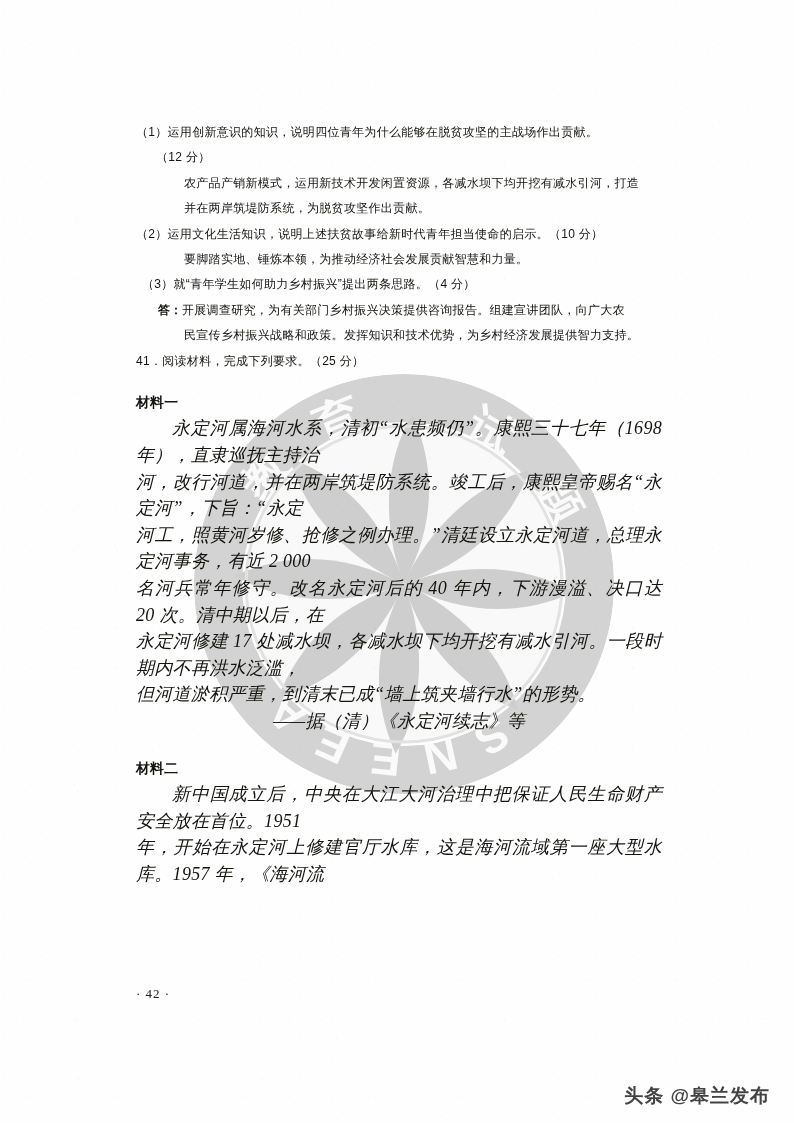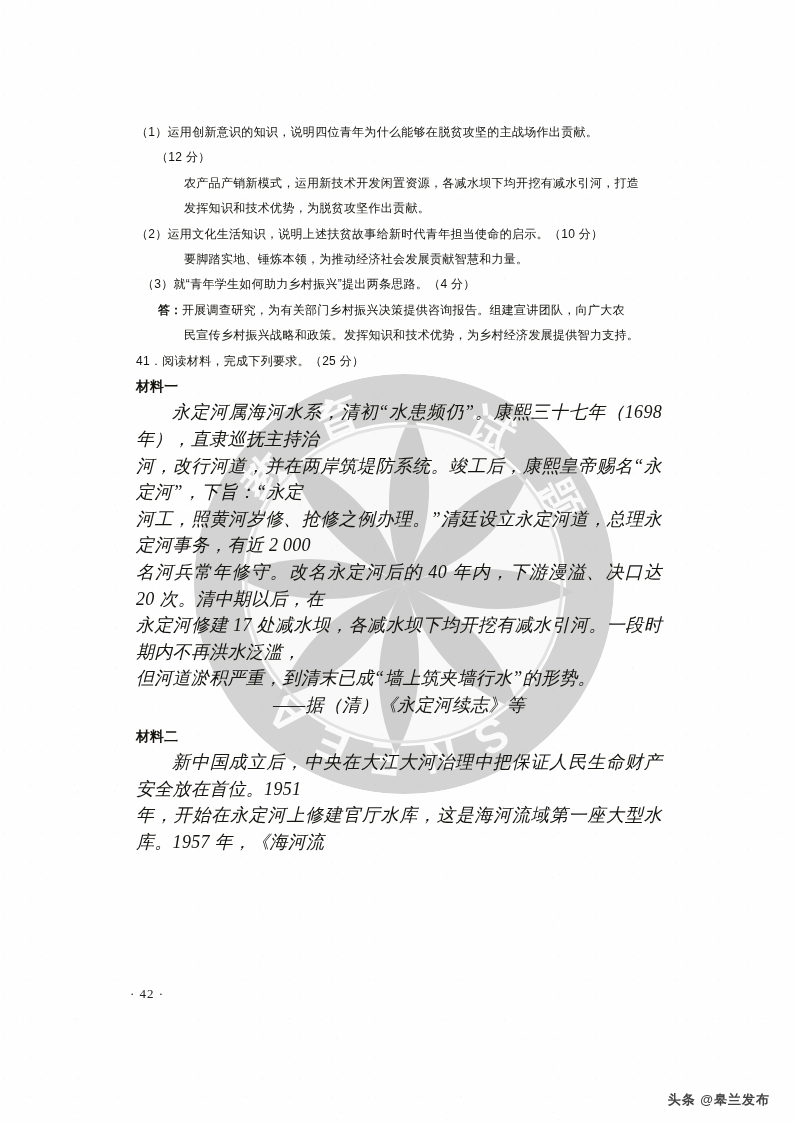--- a/index.html
+++ b/index.html
@@ -80,42 +80,42 @@
     font-style: italic;
     font-size: 18px;
     line-height: 26.6px;
   }
 
   .q        { text-indent: 0; }
   .q-cont   { padding-left: 20px; }
   .ans      { padding-left: 16px; text-indent: -0px; }
   .ans-cont { padding-left: 48px; }
   .lbl      { font-weight: bold; letter-spacing: 0; }
-  .mat-head { font-weight: bold; font-family: "Liberation Sans","DejaVu Sans",sans-serif; font-size: 13.8px; }
+  .mat-head { font-weight: bold; font-family: "Liberation Sans","DejaVu Sans",sans-serif; font-size: 13.8px; margin-top: 16px; }
   .mat-body { text-indent: 2em; }
   .src      { text-align: center; }
   .sp-5  { height: 5px; }
 
   
   .pagenum {
     position: absolute;
-    left: 130px;
+    left: 136px;
     top: 986px;
     font-family: "Liberation Serif","DejaVu Serif",serif;
     font-size: 13px;
     color: #222;
     letter-spacing: 1px;
     z-index: 5;
   }
   .credit {
     position: absolute;
     right: 24px;
     bottom: 14px;
     font-family: "Liberation Sans","DejaVu Sans",sans-serif;
-    font-size: 13px;
+    font-size: 19px;
     font-weight: bold;
     color: #2a2a2a;
     letter-spacing: 1px;
     z-index: 6;
     display: flex;
     align-items: center;
     gap: 5px;
     opacity: .88;
   }
 </style>
@@ -181,21 +181,21 @@
       <circle cx="226" cy="226" r="158" fill="none" stroke="#bdbdbd" stroke-width="3"></circle>
     </svg>
   </div>
 
   <div class="content">
     <div class="blk" style="padding-top:120px">
 
       <p class="hei q">（1）运用创新意识的知识，说明四位青年为什么能够在脱贫攻坚的主战场作出贡献。</p>
       <p class="hei q-cont">（12 分）</p>
       <p class="hei ans-cont">农产品产销新模式，运用新技术开发闲置资源，各减水坝下均开挖有减水引河，打造</p>
-      <p class="hei ans-cont">发挥知识和技术优势，为脱贫攻坚作出贡献。</p>
+      <p class="hei ans-cont">并在两岸筑堤防系统，为脱贫攻坚作出贡献。</p>
 
       <p class="hei q">（2）运用文化生活知识，说明上述扶贫故事给新时代青年担当使命的启示。（10 分）</p>
       <p class="hei ans-cont">要脚踏实地、锤炼本领，为推动经济社会发展贡献智慧和力量。</p>
 
       <p class="hei q" style="padding-left:6px">（3）就“青年学生如何助力乡村振兴”提出两条思路。（4 分）</p>
       <p class="hei ans" style="padding-left:22px"><span class="lbl">答：</span><span>开展调查研究，为有关部门乡村振兴决策提供咨询报告。组建宣讲团队，向广大农</span></p>
       <p class="hei ans-cont">民宣传乡村振兴战略和政策。发挥知识和技术优势，为乡村经济发展提供智力支持。</p>
 
       <p class="hei q">41．阅读材料，完成下列要求。（25 分）</p>
       <p class="mat-head">材料一</p>

